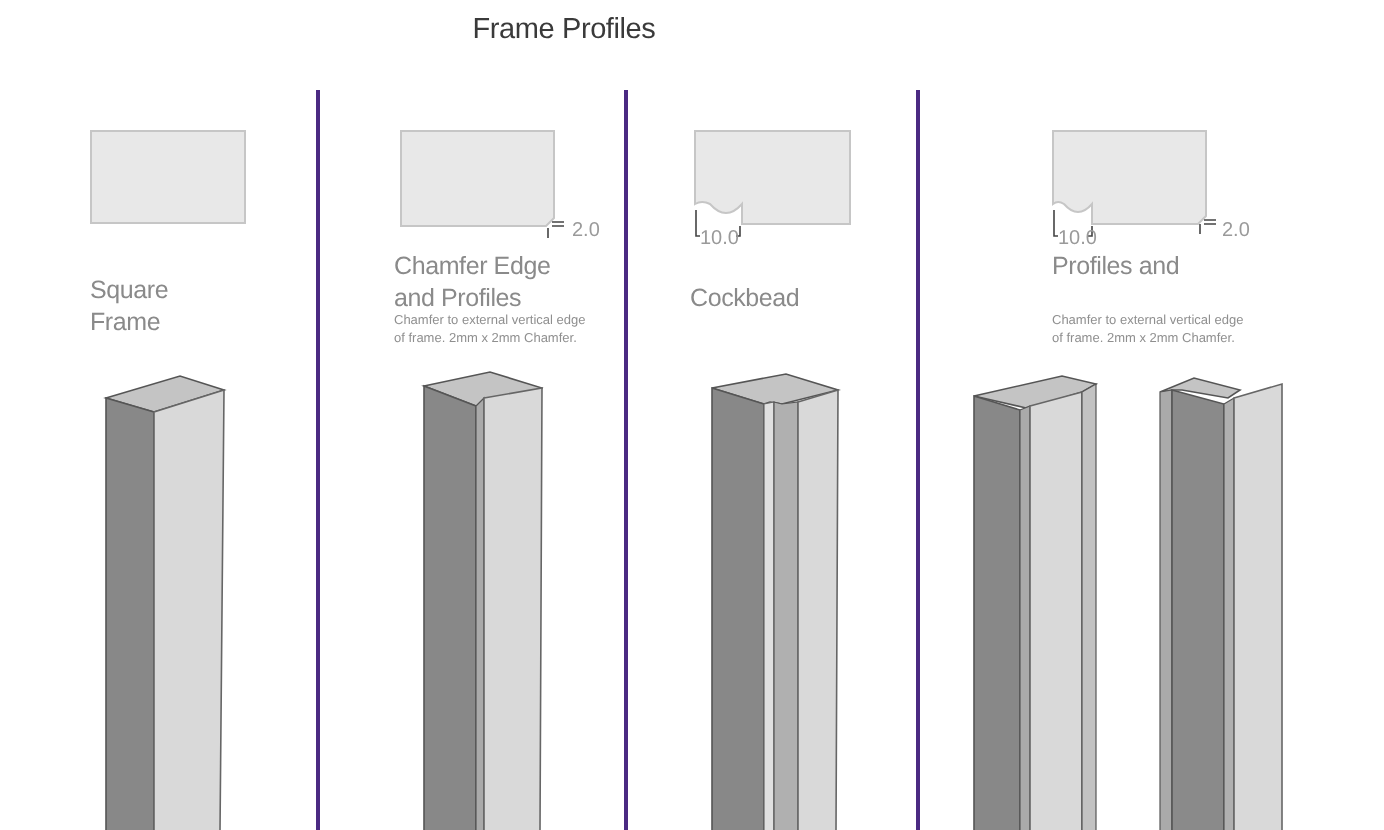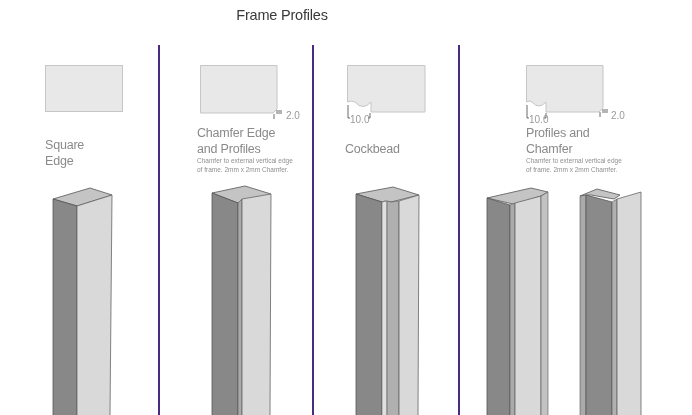--- a/index.html
+++ b/index.html
@@ -20,21 +20,21 @@
 <div class="title">Frame Profiles</div>
 
 <div class="divider" style="left:158px;"></div>
 <div class="divider" style="left:312px;"></div>
 <div class="divider" style="left:458px;"></div>
 
 <div>
   <div class="profile" style="left:45px;top:65px;width:78px;height:47px;"></div>
   <div class="label" style="left:45px;top:137px;">
     <div>Square</div>
-    <div>Edge</div>
+    <div>Frame</div>
   </div>
   <svg width="70" height="230" style="left:50px;top:186px;">
     <polygon points="3,13 40,2 62,9 27,20" fill="#c4c4c4" stroke="#555" stroke-width="0.8"></polygon>
     <polygon points="3,13 27,20 27,230 3,230" fill="#888" stroke="#555" stroke-width="0.8"></polygon>
     <polygon points="27,20 62,9 60,230 27,230" fill="#d9d9d9" stroke="#666" stroke-width="0.8"></polygon>
   </svg>
 </div>
 
 <div>
   <svg width="100" height="55" style="left:200px;top:65px;">
@@ -79,21 +79,20 @@
 <div>
   <svg width="110" height="60" style="left:526px;top:65px;">
     <path d="M0.5,0.5 L77,0.5 L77,43 L73,47 L20,47 L20,37 Q13,45 6,37 Q3,35 0.5,37 Z" fill="#e8e8e8" stroke="#c6c6c6"></path>
     <path d="M1,40 L1,53 L3,53 M20,48 L20,53 L18,53" stroke="#444" stroke-width="0.8" fill="none"></path>
     <path d="M74,47 L74,52 M76,45 L82,45 M76,47 L82,47" stroke="#444" stroke-width="0.8" fill="none"></path>
   </svg>
   <div class="dim" style="left:529px;top:114px;">10.0</div>
   <div class="dim" style="left:611px;top:110px;">2.0</div>
   <div class="label" style="left:526px;top:125px;">
     <div>Profiles and</div>
-    <div>Chamfer</div>
   </div>
   <div class="note" style="left:526px;top:156px;">
     <div>Chamfer to external vertical edge</div>
     <div>of frame. 2mm x 2mm Chamfer.</div>
   </div>
   <svg width="70" height="230" style="left:486px;top:186px;">
     <polygon points="1,12 45,2 62,6 55,10 32,17 27,18" fill="#c4c4c4" stroke="#555" stroke-width="0.8"></polygon>
     <polygon points="1,12 24,19 24,230 1,230" fill="#888" stroke="#555" stroke-width="0.8"></polygon>
     <polygon points="24,19 29,17 29,230 24,230" fill="#aaa" stroke="#555" stroke-width="0.6"></polygon>
     <polygon points="29,17 55,10 55,230 29,230" fill="#d9d9d9" stroke="#666" stroke-width="0.8"></polygon>

